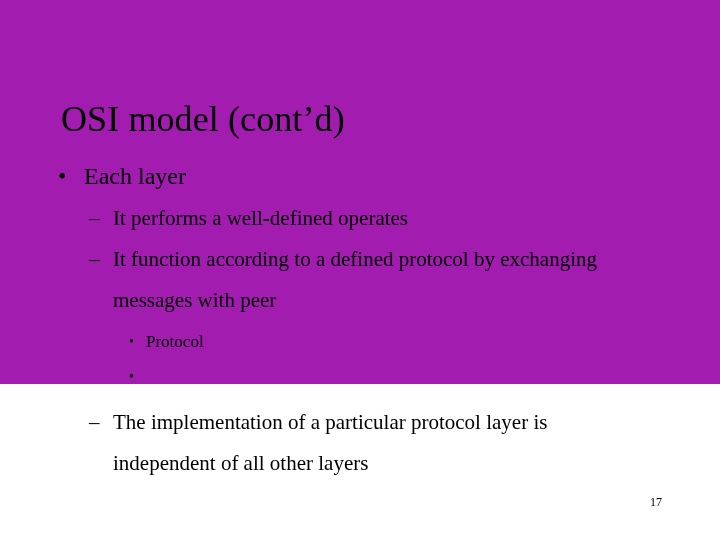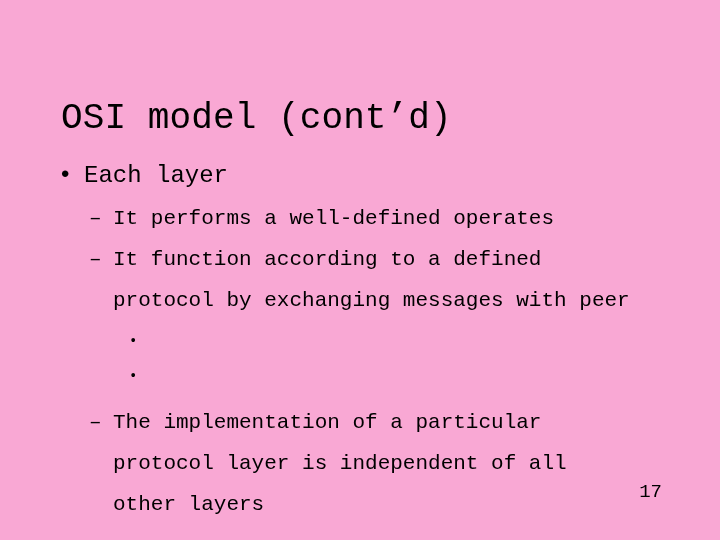--- a/index.html
+++ b/index.html
@@ -11,23 +11,22 @@
     width: 720px;
     height: 540px;
     background: #ffffff;
     font-family: "Liberation Serif", "DejaVu Serif", serif;
     color: #000000;
     overflow: hidden;
   }
   .slide {
     position: relative;
     width: 720px;
-    height: 540px;
-    background: #f9a8d4;
-    font-family: Liberation Mono, monospace;
+    height: 384px;
+    background: #a21caf;
   }
 
   
   .slide-title {
     position: absolute;
     left: 61px;
     top: 74px;
     width: 600px;
     font-size: 36px;
     line-height: 42px;
@@ -108,22 +107,22 @@
   }
 
   .spacer-after-l3 {
     height: 4px;
   }
 
   
   .page-number {
     position: absolute;
     right: 58px;
-    top: 484px;
-    font-size: 19px;
+    top: 494px;
+    font-size: 12px;
     line-height: 16px;
     color: #000000;
   }
 </style>
 </head>
 <body>
 
 <div class="slide">
 
   <h1 class="slide-title">OSI model (cont’d)</h1>
@@ -142,20 +141,21 @@
 
     <div class="bullet-row lvl2">
       <span class="marker">–</span>
       <span class="btext">It function according to a defined protocol by exchanging messages with peer</span>
     </div>
 
     <div class="group-lvl3">
 
       <div class="bullet-row lvl3">
         <span class="marker">•</span>
+        <span class="btext">Protocol</span>
       </div>
 
       <div class="bullet-row lvl3">
         <span class="marker">•</span>
       </div>
     </div>
 
     <div class="spacer-after-l3"></div>
 
     <div class="bullet-row lvl2">

